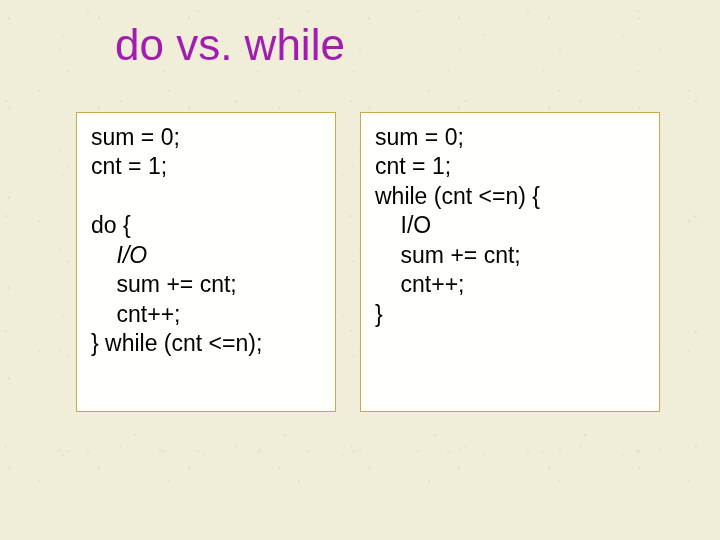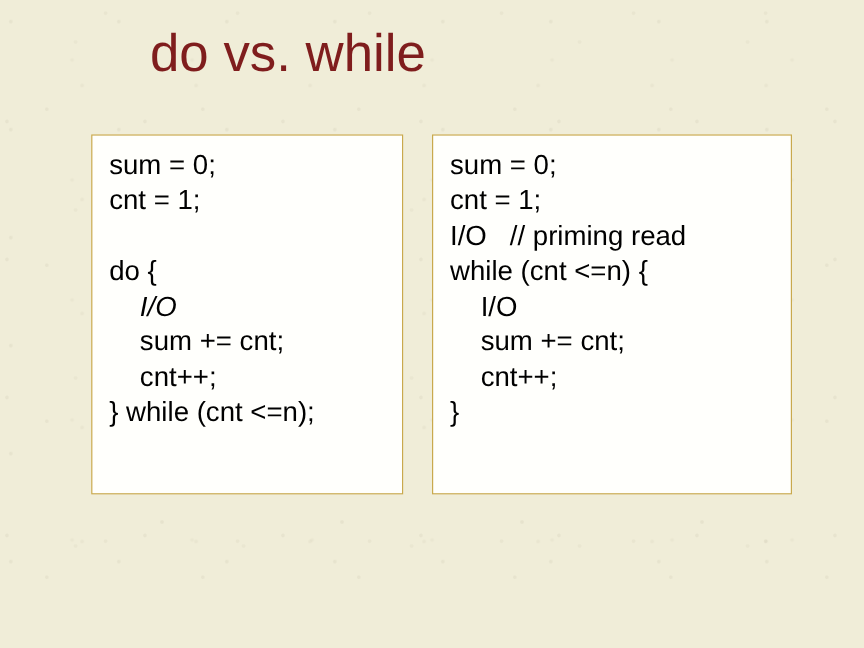--- a/index.html
+++ b/index.html
@@ -22,23 +22,23 @@
       radial-gradient(circle at 90% 90%, rgba(120,110,80,0.08) 1px, transparent 2px),
       radial-gradient(circle at 5% 88%, rgba(120,110,80,0.07) 1px, transparent 2px),
       radial-gradient(circle at 45% 25%, rgba(120,110,80,0.05) 1px, transparent 2px),
       radial-gradient(circle at 72% 75%, rgba(120,110,80,0.06) 1px, transparent 2px);
     background-size: 90px 90px, 110px 110px, 130px 130px, 100px 100px, 150px 150px, 115px 115px, 140px 140px, 95px 95px;
     pointer-events: none;
   }
   .title {
     position: absolute;
     top: 20px;
-    left: 125px;
+    left: 115px;
     font-size: 44px;
-    color: #7f1d1d;
+    color: #a21caf;
     font-weight: normal;
   }
   .code-box {
     position: absolute;
     background: #fffffc;
     border: 1.5px solid #c9a94d;
     padding: 10px 14px 14px 14px;
     font-size: 23px;
     line-height: 1.28;
     color: #000000;
@@ -73,19 +73,18 @@
   <div class="code-line">do {</div>
   <div class="code-line italic">    I/O</div>
   <div class="code-line">    sum += cnt;</div>
   <div class="code-line">    cnt++;</div>
   <div class="code-line">} while (cnt &lt;=n);</div>
 </div>
 
 <div class="code-box box-right">
   <div class="code-line">sum = 0;</div>
   <div class="code-line">cnt = 1;</div>
-  <div class="code-line">I/O   // priming read</div>
   <div class="code-line">while (cnt &lt;=n) {</div>
   <div class="code-line">    I/O</div>
   <div class="code-line">    sum += cnt;</div>
   <div class="code-line">    cnt++;</div>
   <div class="code-line">}</div>
 </div>
 
 </body></html>

